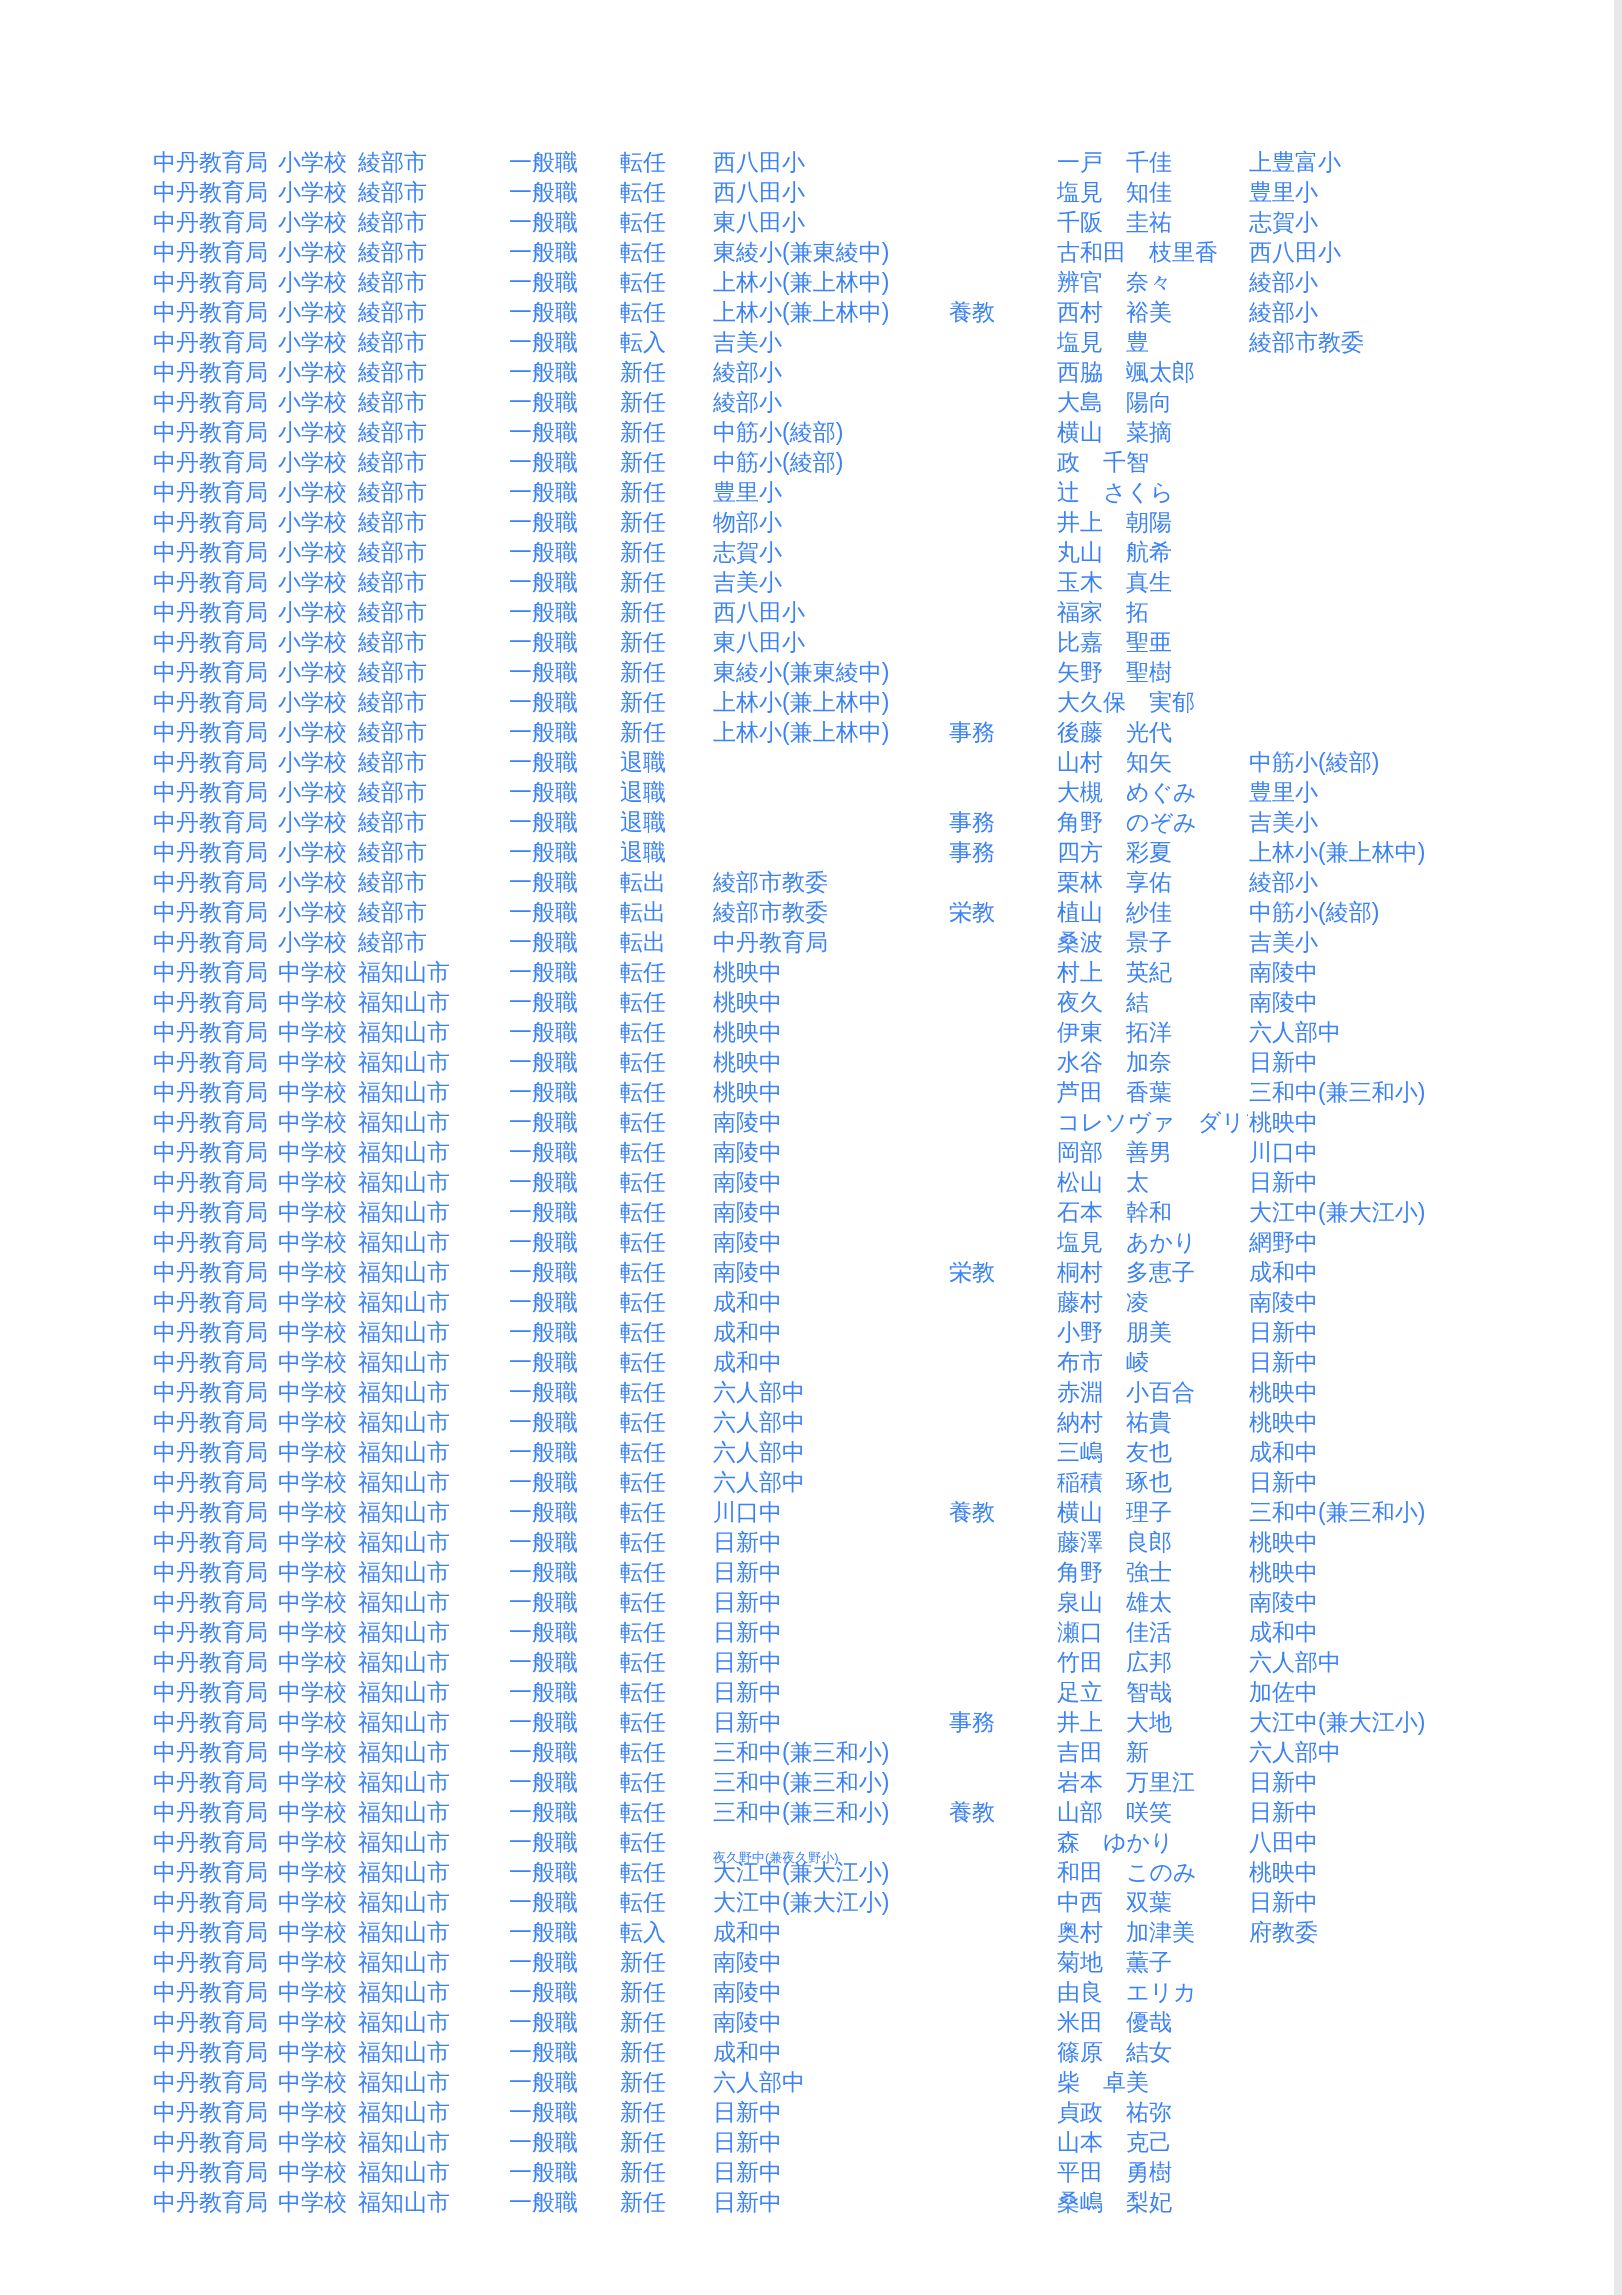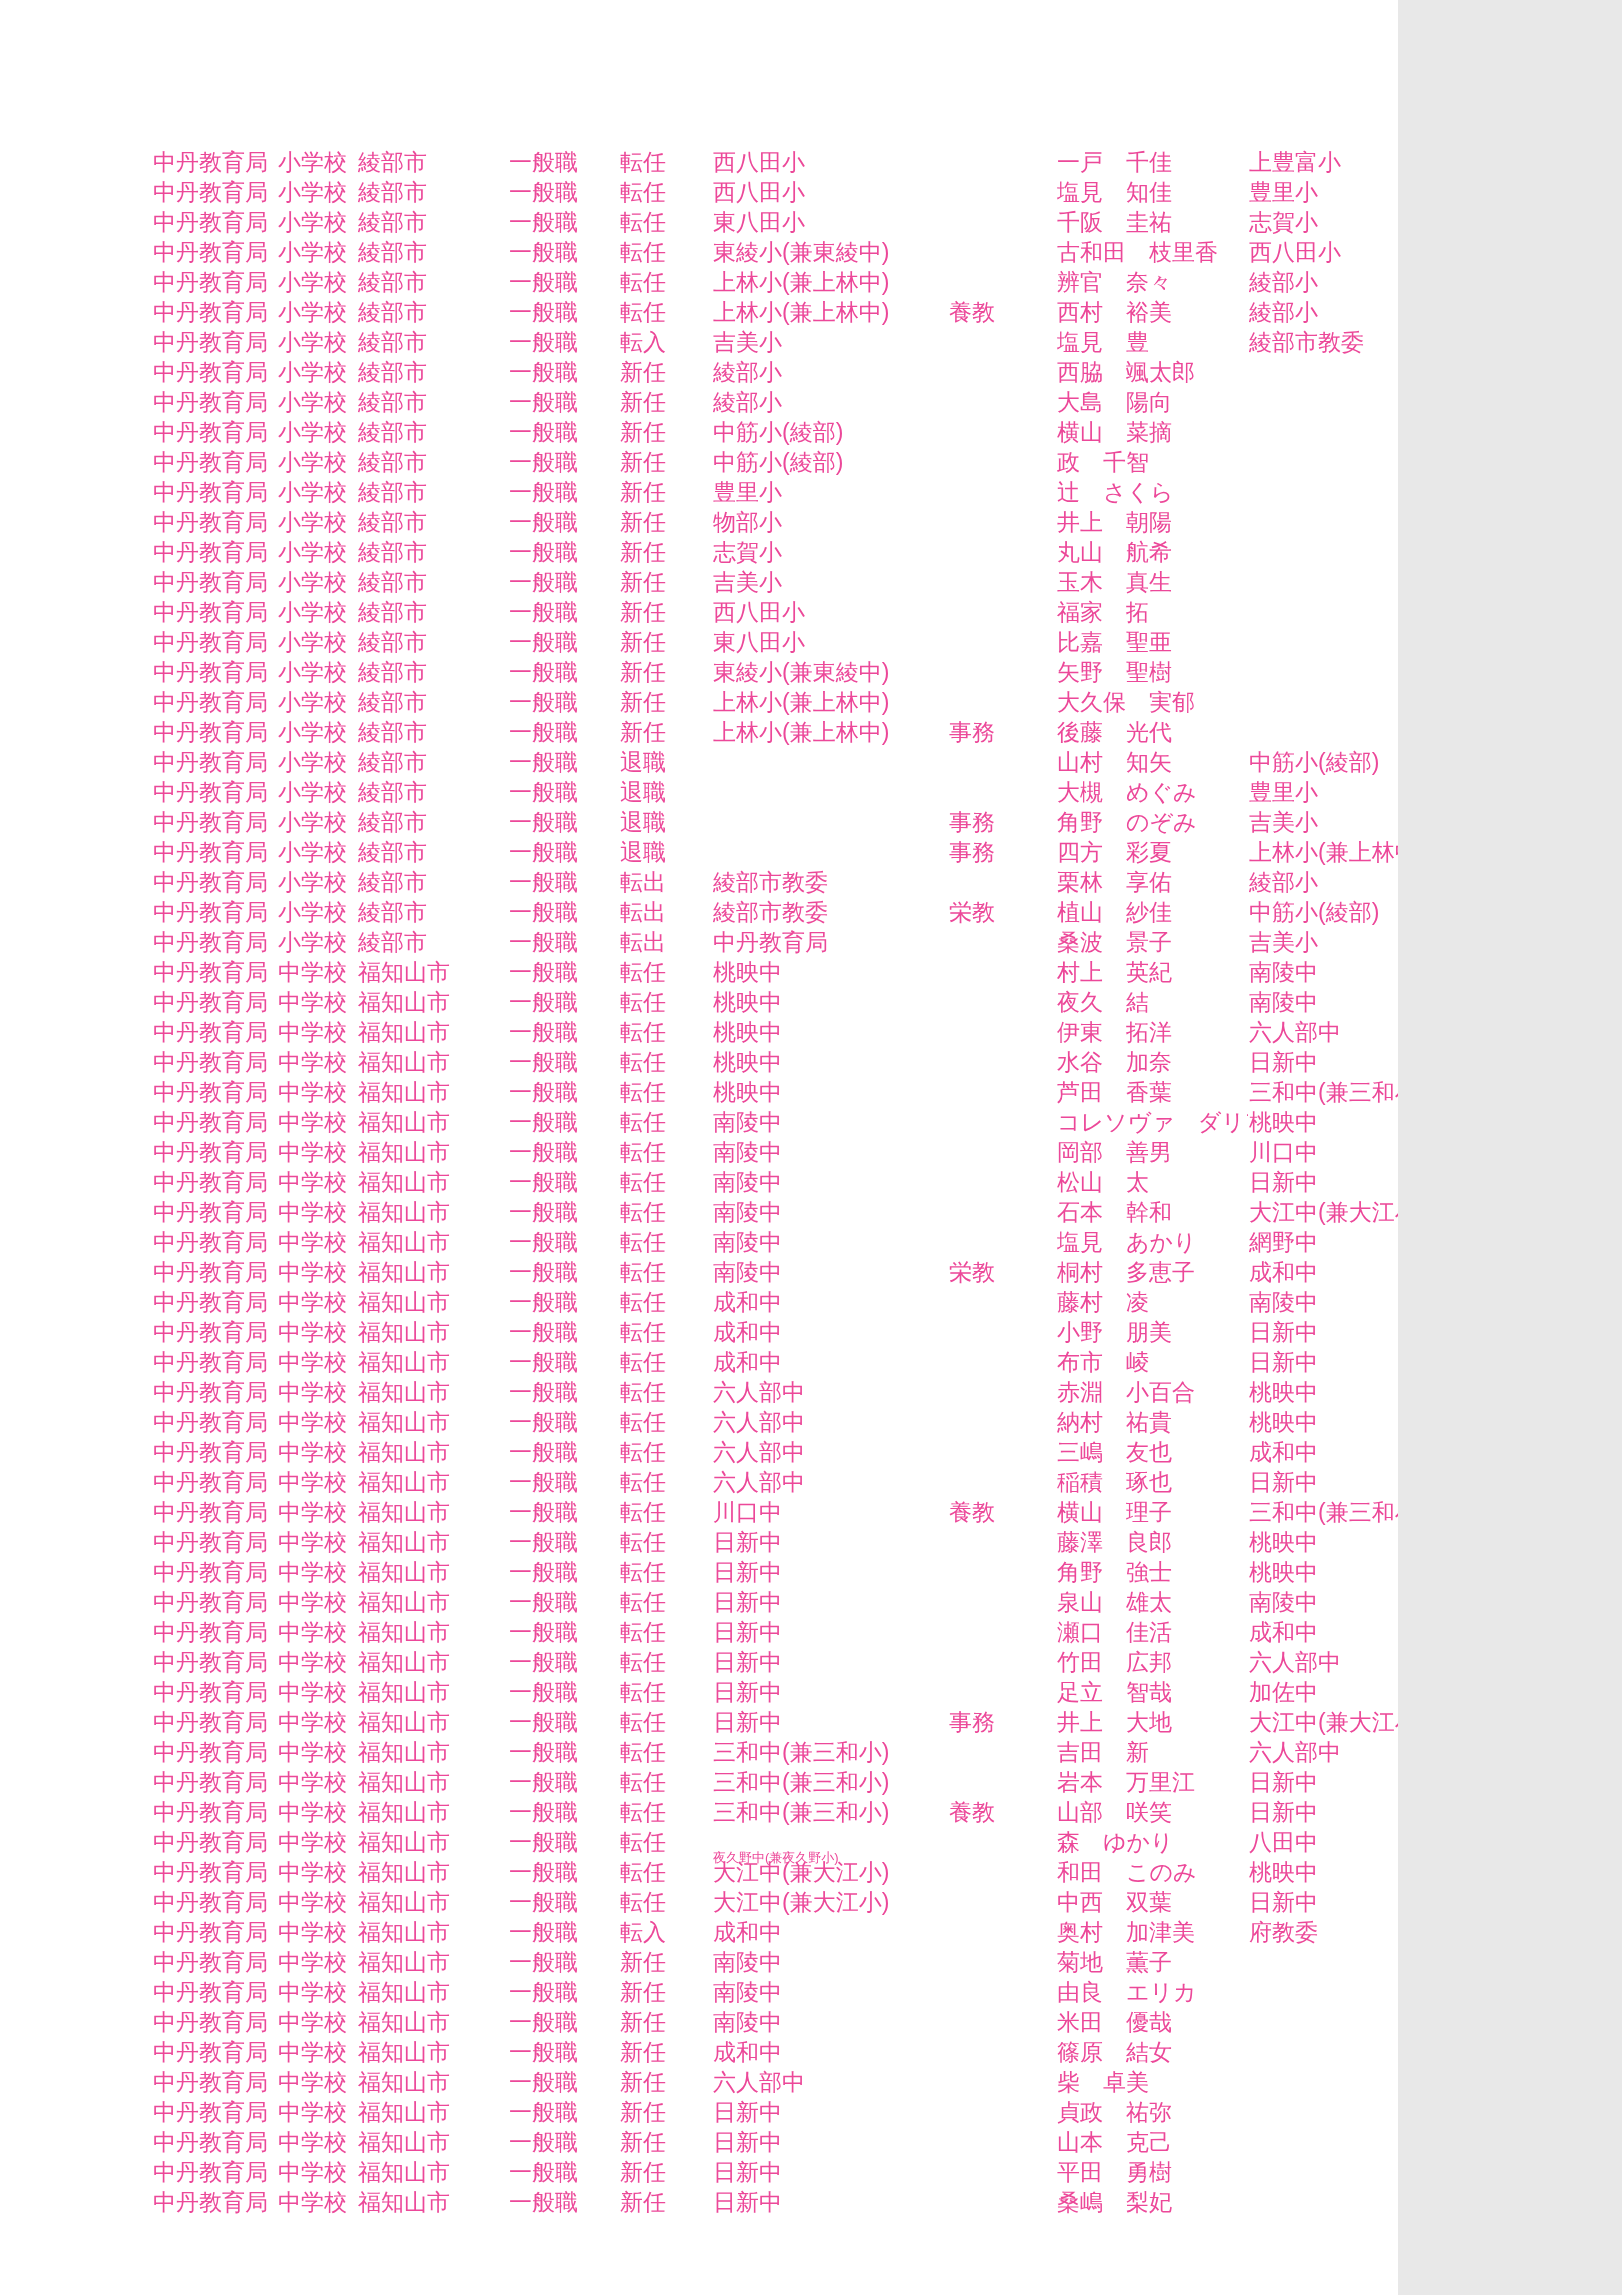--- a/index.html
+++ b/index.html
@@ -1,22 +1,22 @@
 <!DOCTYPE html>
 <html style="font-size:14px"><head>
 <meta charset="utf-8">
 <style>
   html,body{margin:0;padding:0;background:#e8e8e8;}
   .page{
     position:relative;
-    width:1398px;
+    width:1614px;
     height:2295px;
     background:#ffffff;
     font-family:"Liberation Sans","DejaVu Sans",sans-serif;
-    color:#ec4899;
+    color:#3b82f6;
     overflow:hidden;
   }
   #rows{
     position:absolute;
     top:147px;
     left:0;
     width:1622px;
   }
   .row{
     position:relative;

